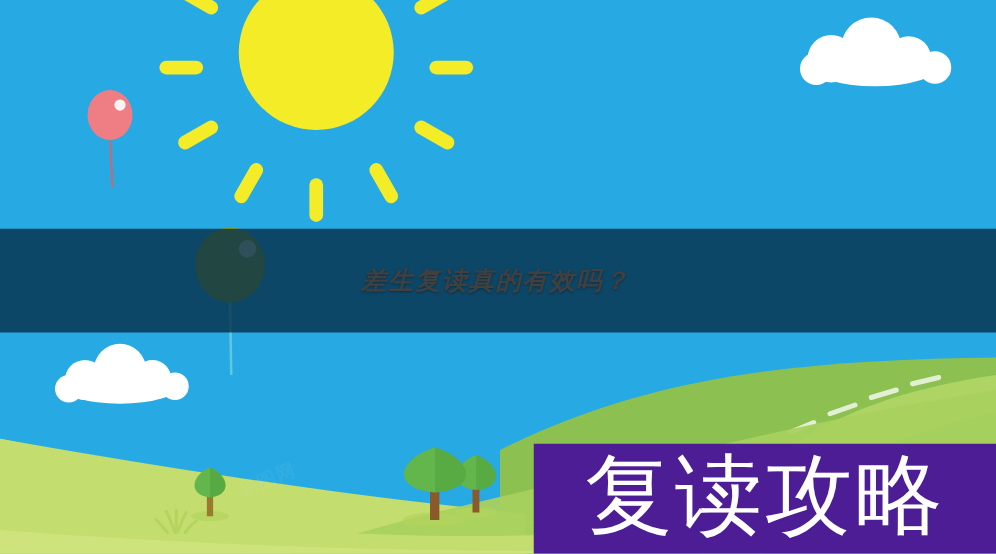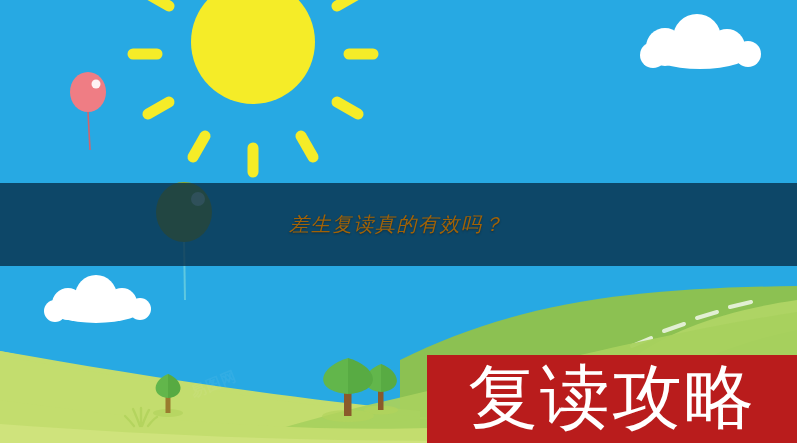--- a/index.html
+++ b/index.html
@@ -36,23 +36,23 @@
     left: 0;
     top: 183px;
     width: 797px;
     height: 83px;
     background: rgba(8, 46, 72, 0.80);
     display: flex;
     align-items: center;
     justify-content: center;
   }
   .banner-title {
-    color: #a16207;
+    color: #404040;
     font-size: 20px;
-    font-weight: normal;
+    font-weight: bold;
     font-style: italic;
     letter-spacing: 1.5px;
     text-shadow: 0 1px 2px rgba(0,0,0,0.35);
     white-space: nowrap;
     transform: translateX(-2px);
   }
 
   
   .wm {
     position: absolute;
@@ -69,21 +69,21 @@
   .wm.b { left: 478px; top: 185px; }
   .wm.c { left: 752px; top: 188px; }
 
   
   .tag {
     position: absolute;
     left: 427px;
     top: 355px;
     width: 370px;
     height: 88px;
-    background: #b91c1c;
+    background: #4c1d95;
     display: flex;
     align-items: center;
     justify-content: center;
     overflow: hidden;
   }
   .tag-text {
     color: #ffffff;
     font-family: "Liberation Serif", "DejaVu Serif", serif;
     font-size: 70px;
     line-height: 1;

